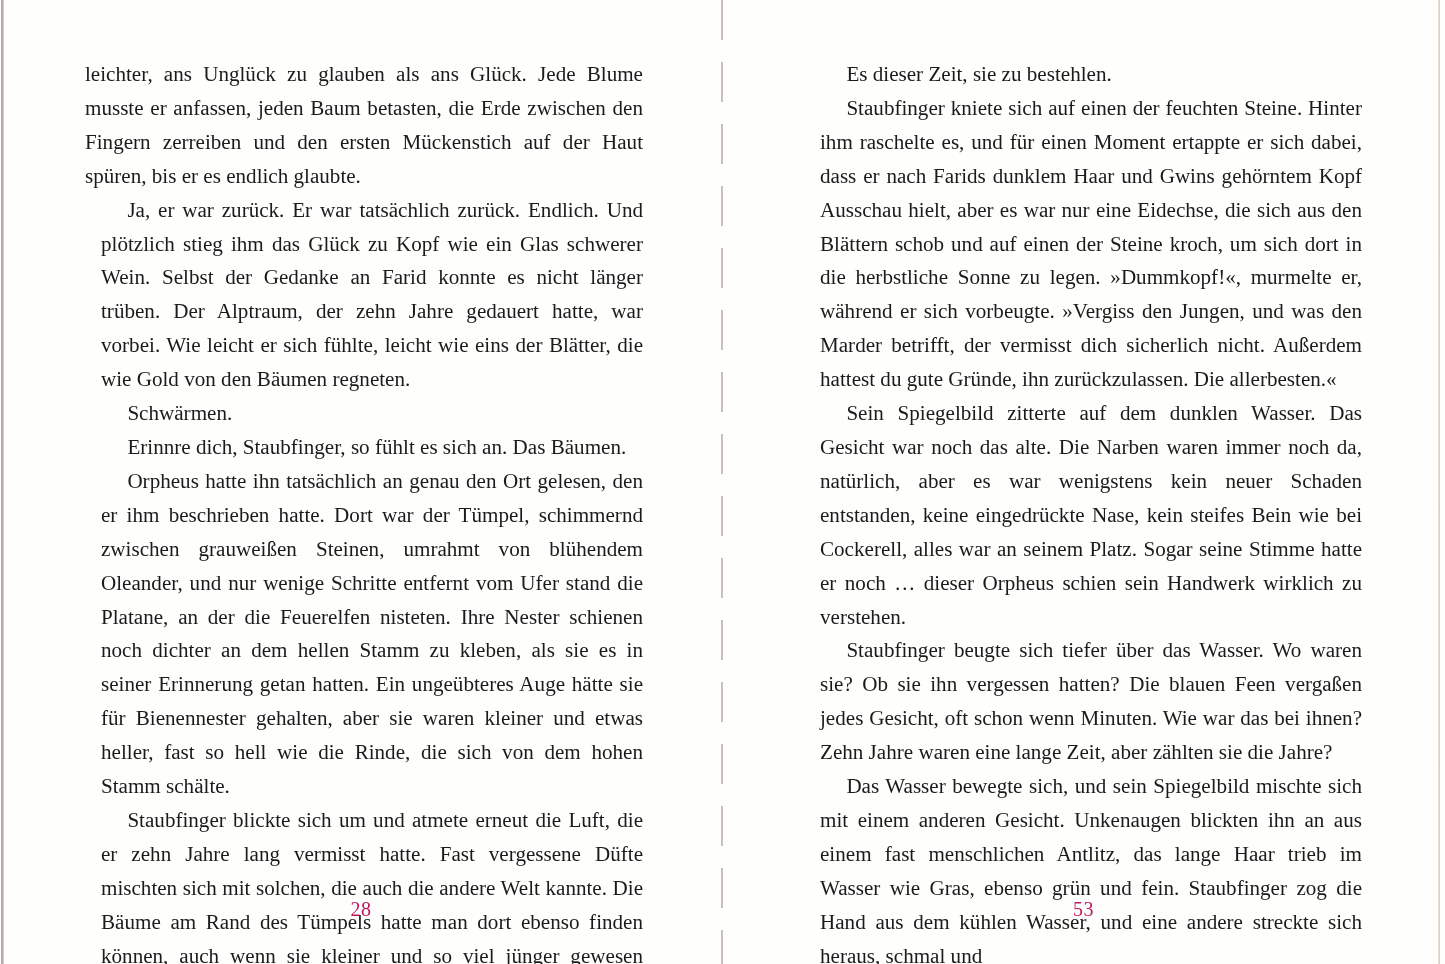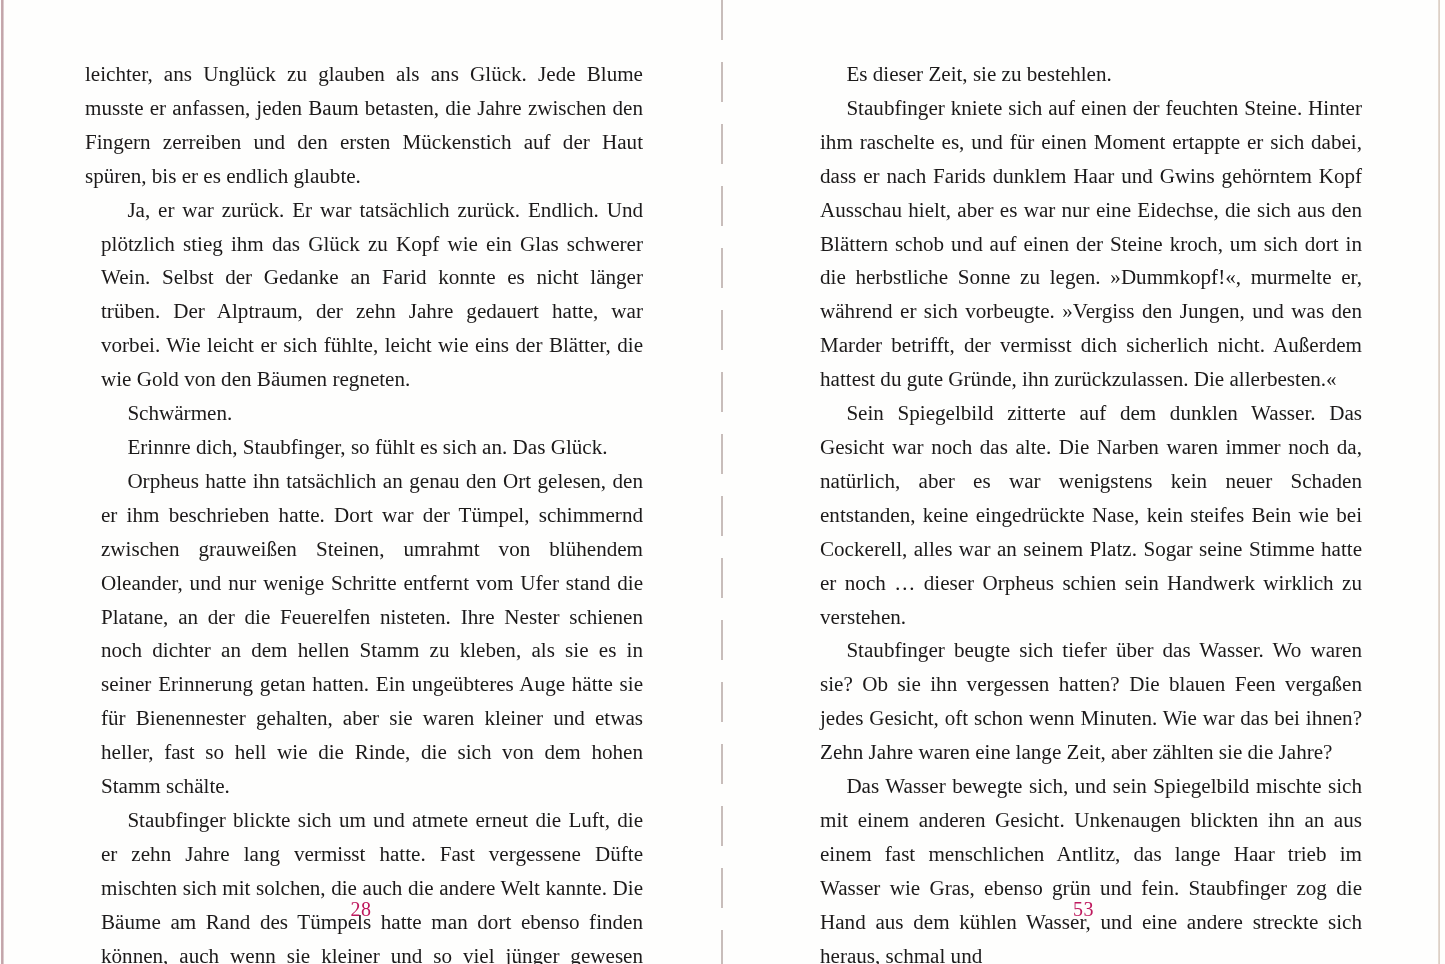--- a/index.html
+++ b/index.html
@@ -107,24 +107,24 @@
 </head>
 <body>
 
 <div class="spread">
 
   <div class="edge-stripe-left"></div>
   <div class="edge-stripe-right"></div>
 
   <div class="page page-left">
     <div class="textblock">
-        <p class="">leichter, ans Unglück zu glauben als ans Glück. Jede Blume musste er anfassen, jeden Baum betasten, die Jahre zwischen den Fingern zerreiben und den ersten Mückenstich auf der Haut spüren, bis er es endlich glaubte.</p>
+        <p class="">leichter, ans Unglück zu glauben als ans Glück. Jede Blume musste er anfassen, jeden Baum betasten, die Erde zwischen den Fingern zerreiben und den ersten Mückenstich auf der Haut spüren, bis er es endlich glaubte.</p>
         <p class="indent">Ja, er war zurück. Er war tatsächlich zurück. Endlich. Und plötzlich stieg ihm das Glück zu Kopf wie ein Glas schwerer Wein. Selbst der Gedanke an Farid konnte es nicht länger trüben. Der Alptraum, der zehn Jahre gedauert hatte, war vorbei. Wie leicht er sich fühlte, leicht wie eins der Blätter, die wie Gold von den Bäumen regneten.</p>
         <p class="indent">Schwärmen.</p>
-        <p class="indent">Erinnre dich, Staubfinger, so fühlt es sich an. Das Glück.</p>
+        <p class="indent">Erinnre dich, Staubfinger, so fühlt es sich an. Das Bäumen.</p>
         <p class="indent">Orpheus hatte ihn tatsächlich an genau den Ort gelesen, den er ihm beschrieben hatte. Dort war der Tümpel, schimmernd zwischen grauweißen Steinen, umrahmt von blühendem Oleander, und nur wenige Schritte entfernt vom Ufer stand die Platane, an der die Feuerelfen nisteten. Ihre Nester schienen noch dichter an dem hellen Stamm zu kleben, als sie es in seiner Erinnerung getan hatten. Ein ungeübteres Auge hätte sie für Bienennester gehalten, aber sie waren kleiner und etwas heller, fast so hell wie die Rinde, die sich von dem hohen Stamm schälte.</p>
         <p class="indent">Staubfinger blickte sich um und atmete erneut die Luft, die er zehn Jahre lang vermisst hatte. Fast vergessene Düfte mischten sich mit solchen, die auch die andere Welt kannte. Die Bäume am Rand des Tümpels hatte man dort ebenso finden können, auch wenn sie kleiner und so viel jünger gewesen waren: Eukalyptus und Erle streckten Zweige übers Wasser, als wollten sie sich die Blätter kühlen. Staubfinger bahnte sich vorsichtig einen Weg hindurch, bis er am Ufer stand. Eine Schildkröte machte sich gemäch-</p>
       </div>
     <div class="folio">28</div>
   </div>
 
   <div class="gutter"></div>
 
   <div class="page page-right">
     <div class="textblock">

